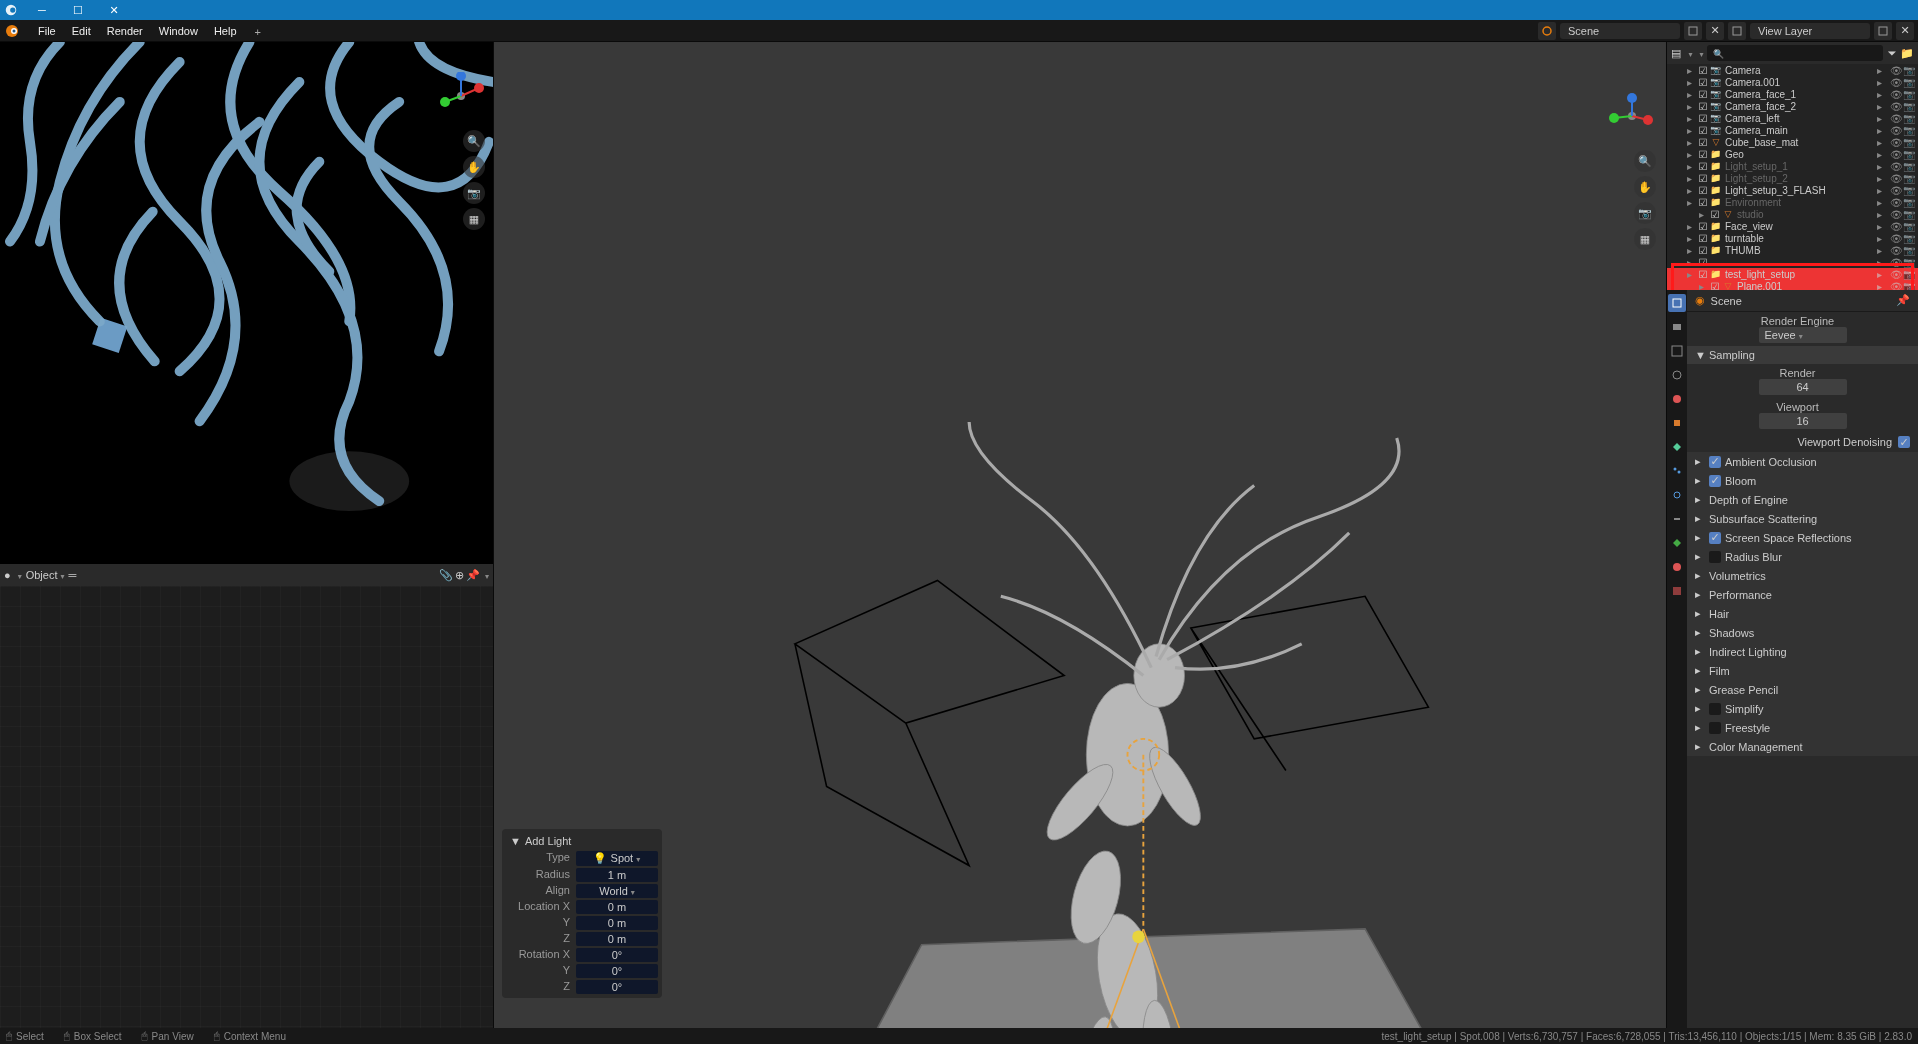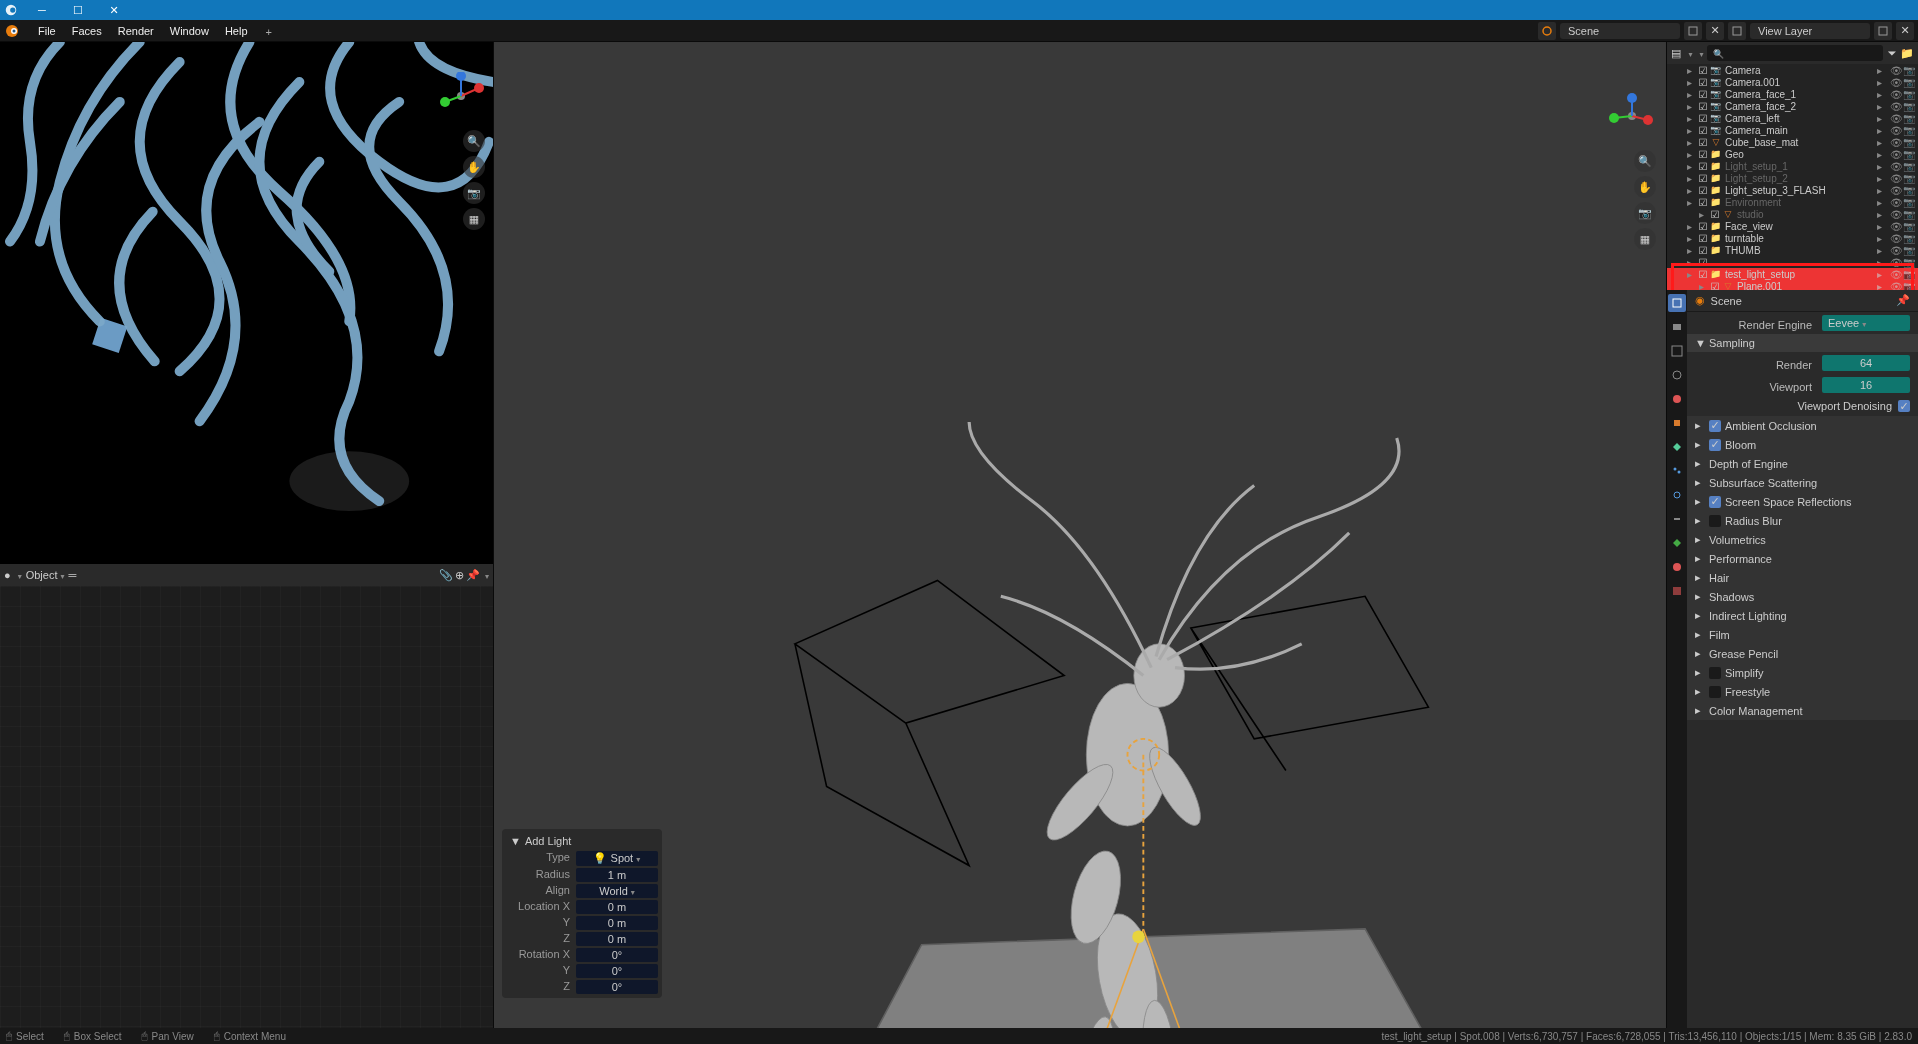--- a/index.html
+++ b/index.html
@@ -87,23 +87,23 @@
 .highlight-box { position: absolute; left: 4px; right: 4px; top: 200px; height: 40px; border: 3px solid #ff1a1a; pointer-events: none; }
 .ol-muted { color: #666 !important; }
 
 
 .properties { flex: 1; background: #2a2a2a; display: flex; }
 .prop-tabs { width: 20px; background: #181818; display: flex; flex-direction: column; padding-top: 4px; gap: 6px; }
 .prop-tab { width: 18px; height: 18px; margin: 0 auto; border-radius: 2px; display: flex; align-items: center; justify-content: center; cursor: pointer; position: relative; }
 .prop-tab.active { background: #4772b3; }
 .prop-body { flex: 1; overflow-y: auto; padding: 0; }
 .prop-header { background: #2a2a2a; padding: 4px 8px; display: flex; align-items: center; gap: 6px; border-bottom: 1px solid #1a1a1a; }
-.prop-row { display: flex; padding: 3px 8px; align-items: flex-end; }
+.prop-row { display: flex; padding: 3px 8px; align-items: center; flex-direction: column; }
 .prop-row .plabel { flex: 1; text-align: right; padding-right: 10px; color: #bbb; }
-.prop-row .pvalue { width: 88px; background: #0f766e; padding: 2px 6px; border-radius: 2px; text-align: center; }
+.prop-row .pvalue { width: 88px; background: #404040; padding: 2px 6px; border-radius: 2px; text-align: center; }
 .prop-row .pvalue.dropdown-val { text-align: left; position: relative; }
 .prop-section { padding: 3px 8px; display: flex; align-items: center; gap: 4px; background: #333; cursor: pointer; }
 .prop-section.open { background: #3a3a3a; }
 .prop-section .disclose { width: 10px; }
 .prop-chk-row { padding: 4px 8px; display: flex; align-items: center; gap: 6px; }
 .prop-chk { width: 12px; height: 12px; background: #1a1a1a; border-radius: 2px; display: flex; align-items: center; justify-content: center; }
 .prop-chk.checked { background: #5680c2; }
 
 
 .statusbar { background: #181818; height: 16px; display: flex; align-items: center; padding: 0 6px; font-size: 10px; color: #888; position: absolute; bottom: 0; left: 0; right: 0; }
@@ -131,21 +131,21 @@
   </div>
 </div>
 
 <div class="topmenu">
   <svg class="blender-logo" viewBox="0 0 16 16">
       <circle cx="8" cy="8" r="6" fill="#e87d0d"></circle>
       <circle cx="10" cy="8" r="3" fill="#fff"></circle>
       <circle cx="10" cy="8" r="1.5" fill="#265787"></circle>
     </svg>
   <div class="menu-item">File</div>
-  <div class="menu-item">Faces</div>
+  <div class="menu-item">Edit</div>
   <div class="menu-item">Render</div>
   <div class="menu-item">Window</div>
   <div class="menu-item">Help</div>
   <div class="ws-tab">+</div>
   <div class="scene-controls">
     <div class="small-btn">
         <svg width="12" height="12" viewBox="0 0 12 12">
           <circle cx="6" cy="6" r="4" fill="none" stroke="#e87d0d" stroke-width="1.5"></circle>
         </svg>
       </div>

